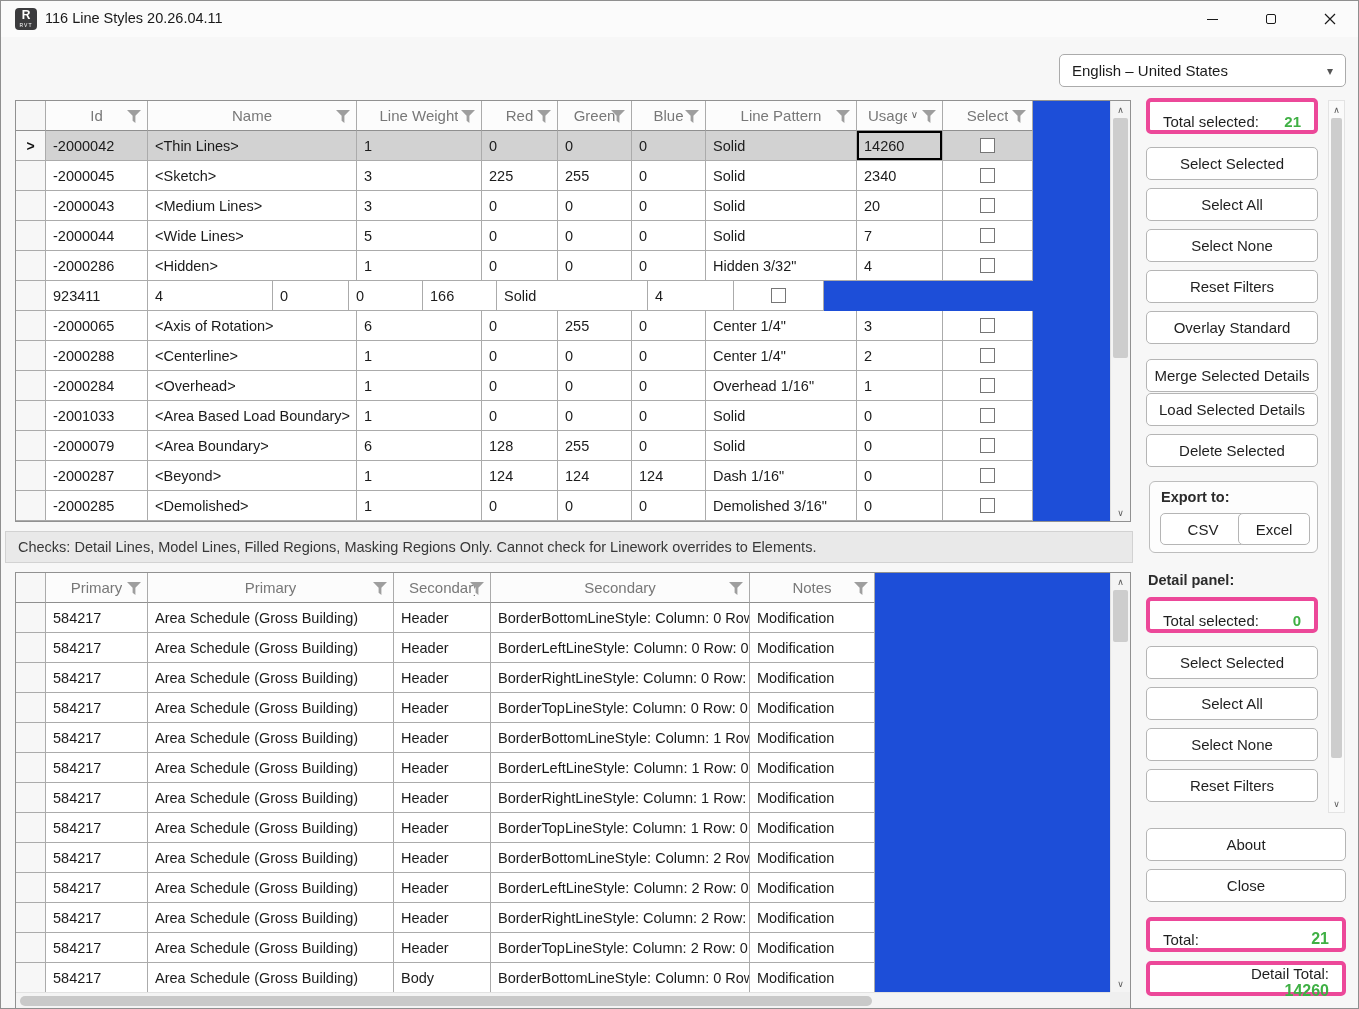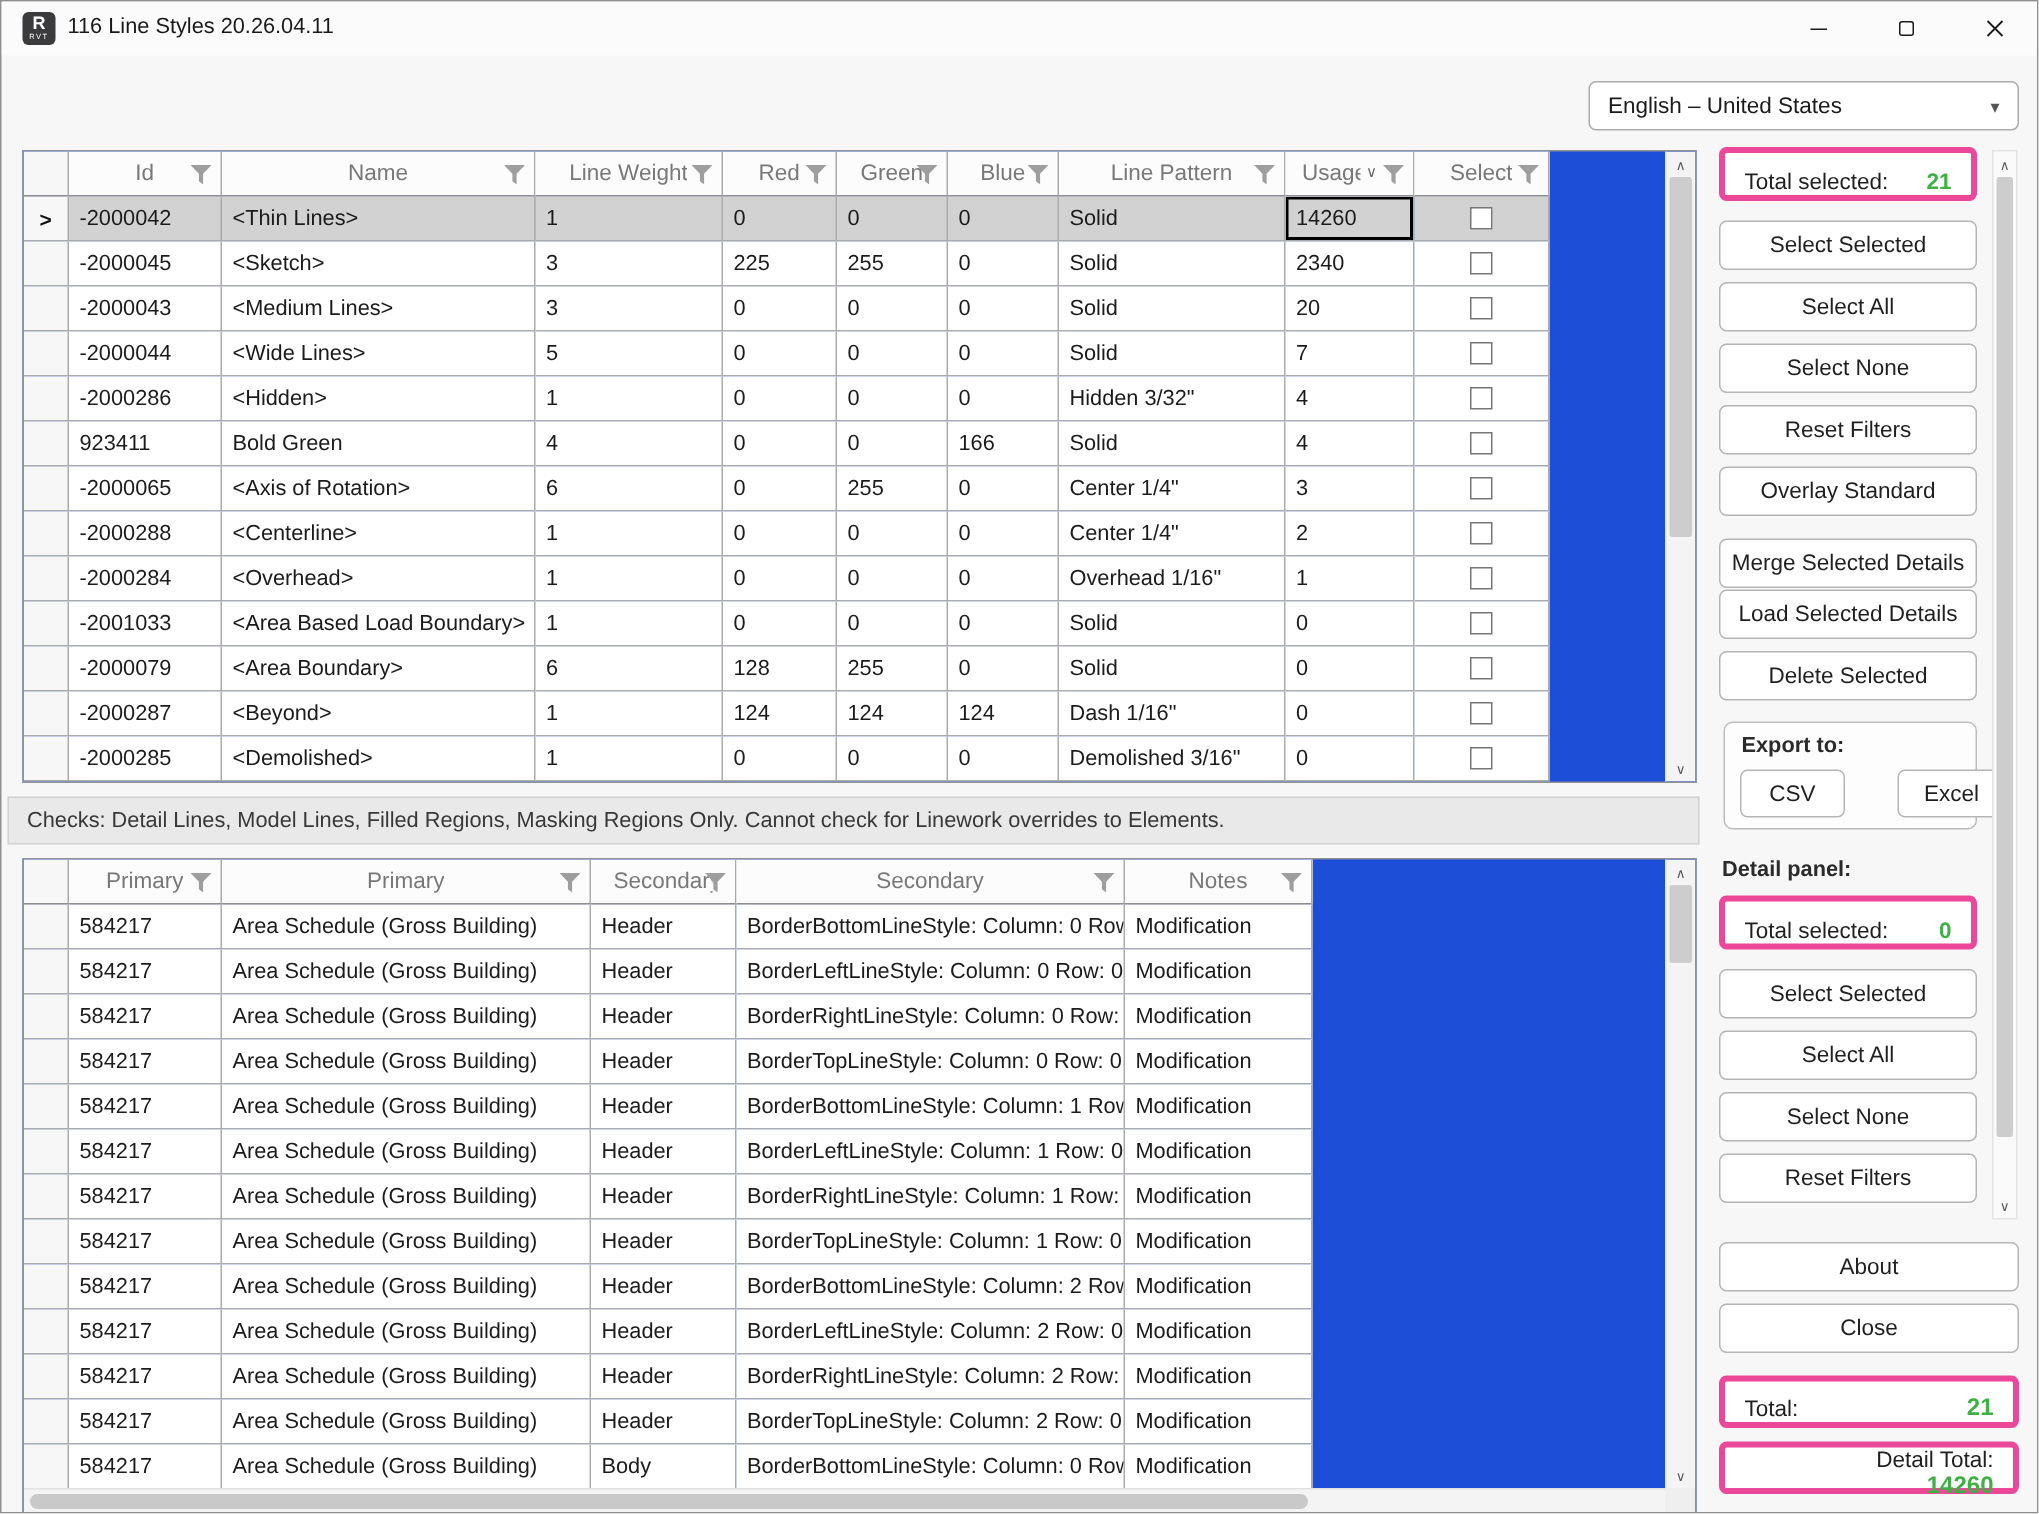--- a/index.html
+++ b/index.html
@@ -75,21 +75,21 @@
           border-radius:5px; font-size:15px; color:#1f1f1f; display:flex; align-items:center; justify-content:center;
           font-family:"Liberation Sans", sans-serif; }
   .sbox { position:absolute; left:1145px; width:172px; height:36px; background:#fff; border:4px solid #ec4899;
           border-radius:5px; display:flex; align-items:flex-end; padding:0 13px; font-size:15px; color:#1f1f1f; }
   .sbox .val { margin-left:auto; font-weight:bold; color:var(--accent-green,#3fb044); }
   .group { position:absolute; left:1148px; top:480px; width:169px; height:72px; background:#fdfdfd;
            border:1px solid #bdbdbd; border-radius:6px; }
   .group .glabel { position:absolute; left:11px; top:7px; font-size:14.5px; font-weight:bold; color:#2b2b2b; }
   .gbtn { position:absolute; top:31px; height:32px; background:#fff; border:1px solid #b5b5b5; border-radius:5px;
           font-size:15px; color:#1f1f1f; display:flex; align-items:center; justify-content:center; }
-  .gbtn.csv { left:10px; width:70px; } .gbtn.excel { left:88px; width:72px;margin-left:27px; }
+  .gbtn.csv { left:10px; width:86px; } .gbtn.excel { left:88px; width:72px; }
   .panel-label { position:absolute; left:1147px; top:571px; font-size:14.5px; font-weight:bold; color:#2b2b2b; }
   .wide { width:200px !important; }
   .side-scroll { position:absolute; left:1327px; top:99px; width:17px; height:713px; background:#fafafa; border:1px solid #e3e3e3; }
 
   .footer-box { height:35px; }
   .footer-box .val { font-size:16px; }
 </style>
 </head>
 <body>
 
@@ -258,21 +258,20 @@
         <div class="td c-usage">4</div>
         <div class="td c-select">
             <span class="checkbox"></span>
           </div>
       </div>
         <div class="tr">
         <div class="td c-rowhdr">
             <span class="rowind"></span>
           </div>
         <div class="td c-id">923411</div>
-        <div class="td c-name">Bold Green</div>
         <div class="td c-weight">4</div>
         <div class="td c-red">0</div>
         <div class="td c-green">0</div>
         <div class="td c-blue">166</div>
         <div class="td c-pattern">Solid</div>
         <div class="td c-usage">4</div>
         <div class="td c-select">
             <span class="checkbox"></span>
           </div>
       </div>

